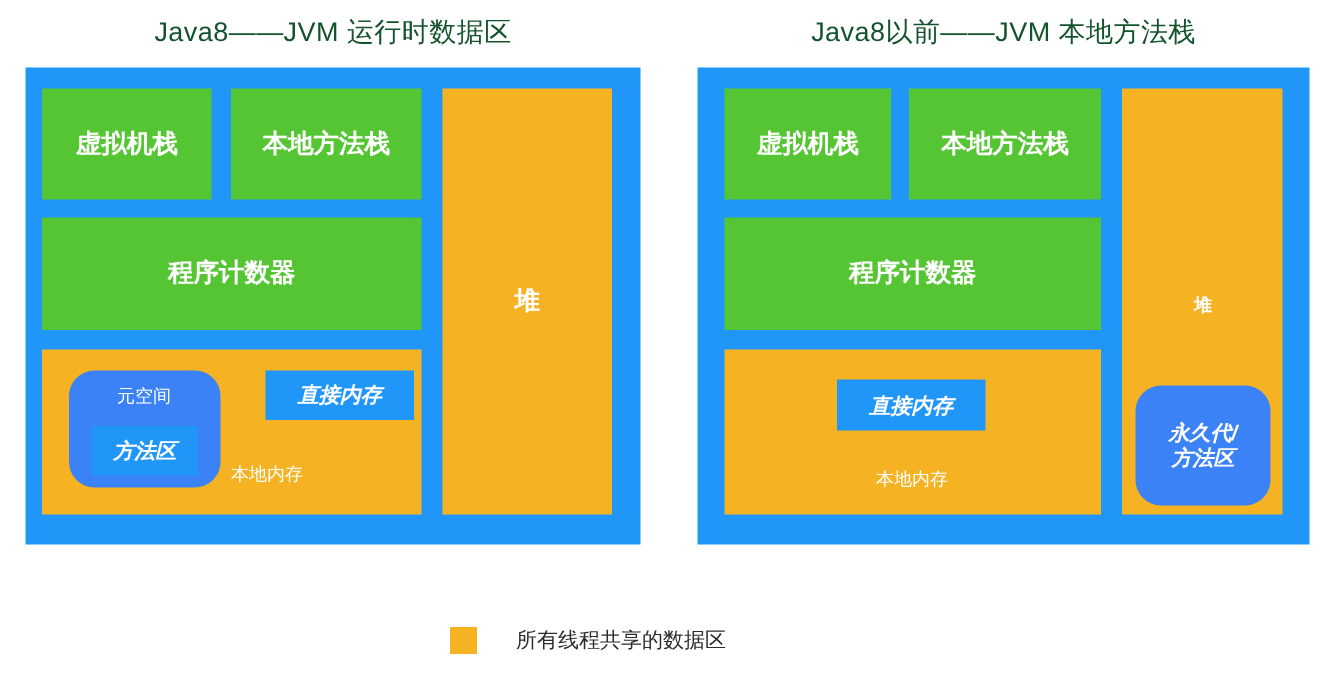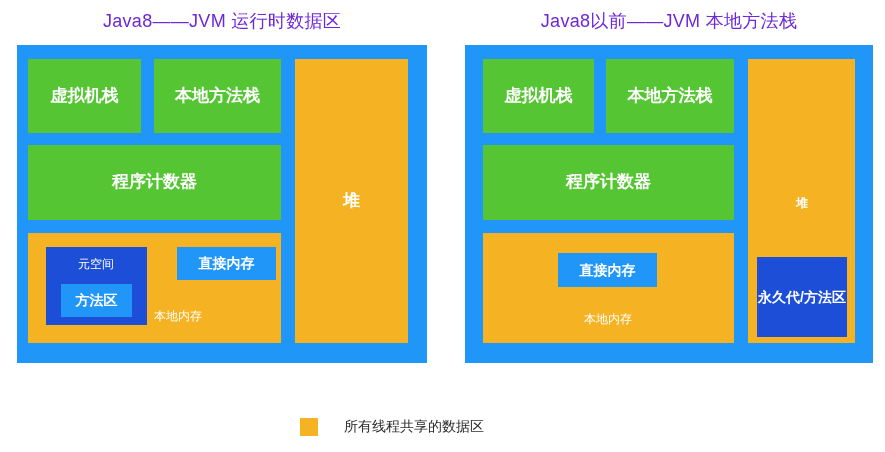--- a/index.html
+++ b/index.html
@@ -16,21 +16,21 @@
     height: 452px;
     background: #ffffff;
   }
 
   
   .diagram-title {
     position: absolute;
     top: 9px;
     font-size: 18px;
     font-weight: 400;
-    color: #6d28d9;
+    color: #14532d;
     letter-spacing: 0.3px;
     white-space: nowrap;
     text-align: center;
   }
   #title-left  { left: 17px;  width: 410px; }
   #title-right { left: 465px; width: 408px; }
 
   
   .jvm-panel {
     position: absolute;
@@ -46,25 +46,25 @@
     position: absolute;
     display: flex;
     align-items: center;
     justify-content: center;
     color: #ffffff;
     text-align: center;
     line-height: 1.18;
   }
   .green  { background: #55c533; }
   .orange { background: #f5b324; }
-  .pink   { background: #1d4ed8; }
+  .pink   { background: #3b82f6; border-radius: 17px; }
   .blue   { background: #2196f9; }
 
   .lbl-lg  { font-size: 17px; font-weight: 700; text-align: right; }
-  .lbl-md  { font-size: 14px; font-weight: 700; }
+  .lbl-md  { font-size: 14px; font-weight: 700; font-style: italic; }
   .lbl-sm  { font-size: 12px; font-weight: 400; }
 
   
   .region-label {
     position: absolute;
     color: #ffffff;
     font-size: 12px;
     white-space: nowrap;
   }
 
@@ -134,21 +134,21 @@
 
     <div class="box orange" style="left:18px; top:188px; width:251px; height:110px;">
       <div class="region-label lbl-sm" style="left:125px; top:79px; transform:translateX(-50%);">本地内存</div>
 
       <div class="box blue lbl-md" style="left:75px; top:20px; width:99px; height:34px;">直接内存</div>
     </div>
 
     <div class="box orange" style="left:283px; top:14px; width:107px; height:284px;">
       <div class="region-label lbl-lg" style="left:54px; top:137px; transform:translateX(-50%); font-weight:700;">堆</div>
 
-      <div class="box pink lbl-md" style="left:9px; top:198px; width:90px; height:80px; flex-direction:row;">
+      <div class="box pink lbl-md" style="left:9px; top:198px; width:90px; height:80px; flex-direction:column;">
         <span>永久代/</span>
         <span>方法区</span>
       </div>
     </div>
   </div>
 
   <div id="legend">
     <div class="legend-row">
       <span class="legend-swatch" style="background:#f5b324;"></span>
       <span class="legend-text">所有线程共享的数据区</span>

